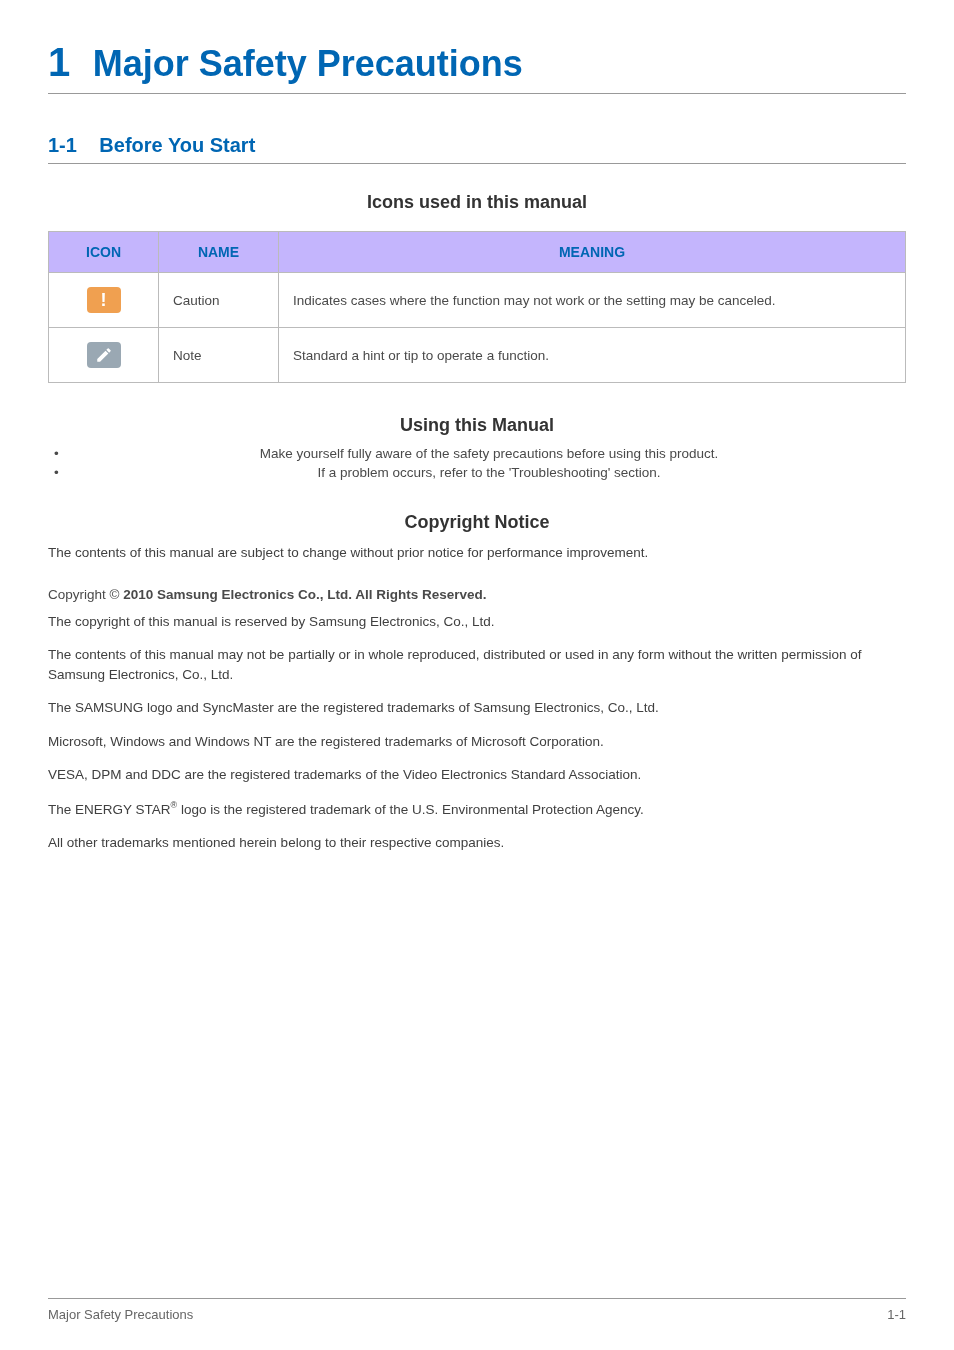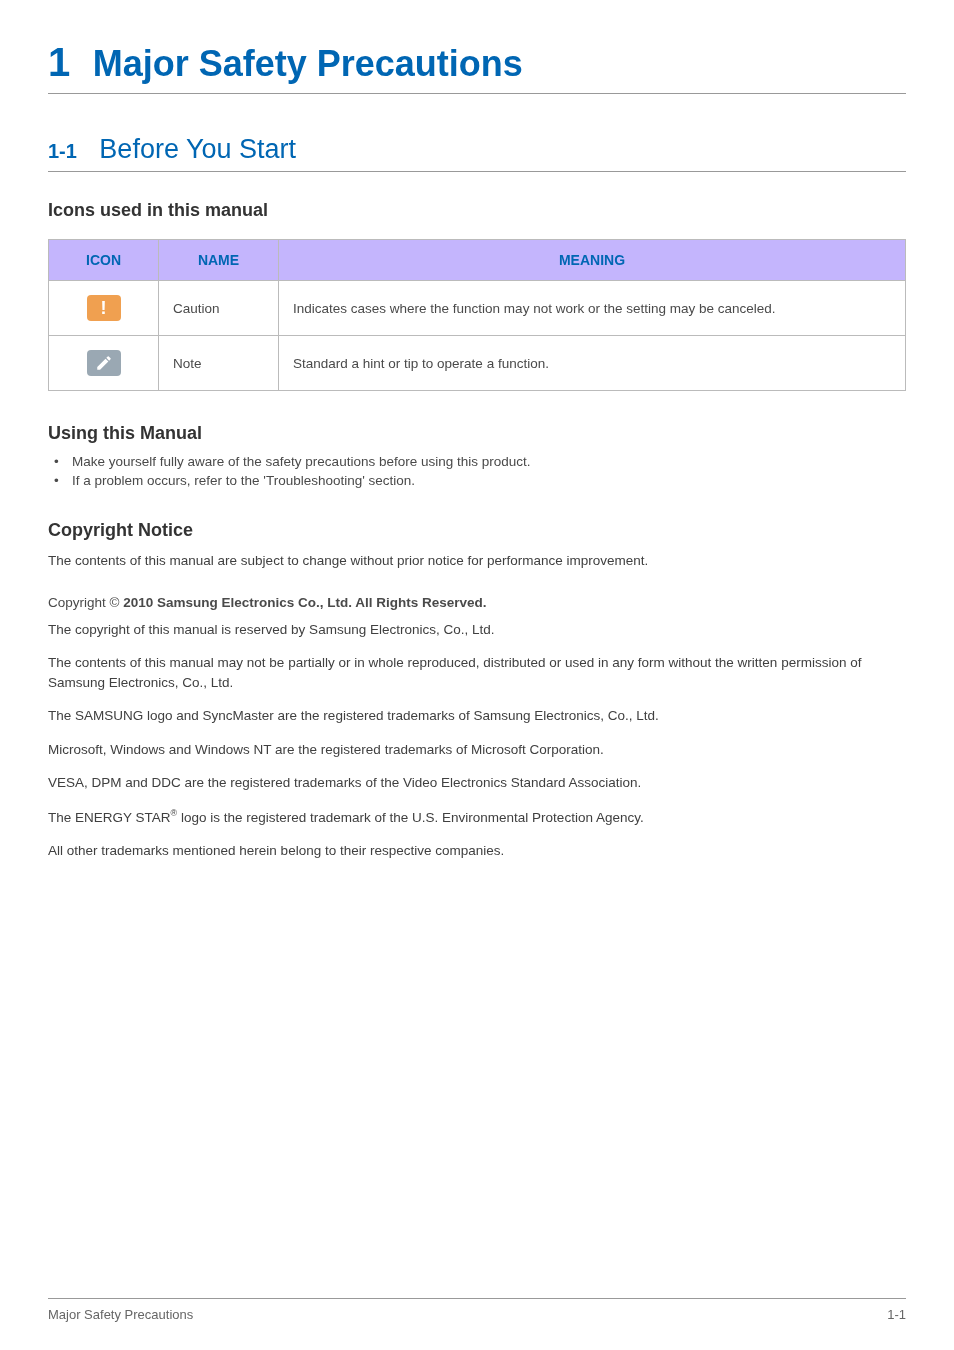--- a/index.html
+++ b/index.html
@@ -37,29 +37,30 @@
       padding-bottom: 6px;
       margin-bottom: 28px;
     }
     .section-number {
       font-size: 20px;
       font-weight: bold;
       color: #0066B3;
       margin-right: 18px;
     }
     .section-title {
-      font-size: 27px;
-      font-weight: normal;
+      font-size: 20px;
+      font-weight: bold;
       color: #0066B3;
     }
     .subsection-title {
       font-size: 18px;
       font-weight: bold;
       color: #333;
       margin-bottom: 18px;
+      text-align: center;
     }
     .subsection-title.tight {
       margin-bottom: 10px;
     }
     table {
       width: 100%;
       border-collapse: collapse;
       margin-bottom: 32px;
     }
     th {
@@ -116,20 +117,21 @@
       list-style: none;
       padding-left: 6px;
       margin-bottom: 32px;
     }
     ul.bullets li {
       font-size: 13.5px;
       color: #4a4a4a;
       margin-bottom: 4px;
       padding-left: 18px;
       position: relative;
+      text-align: center;
     }
     ul.bullets li::before {
       content: "•";
       position: absolute;
       left: 0;
       color: #4a4a4a;
     }
     p.body-text {
       font-size: 13.5px;
       color: #404040;

